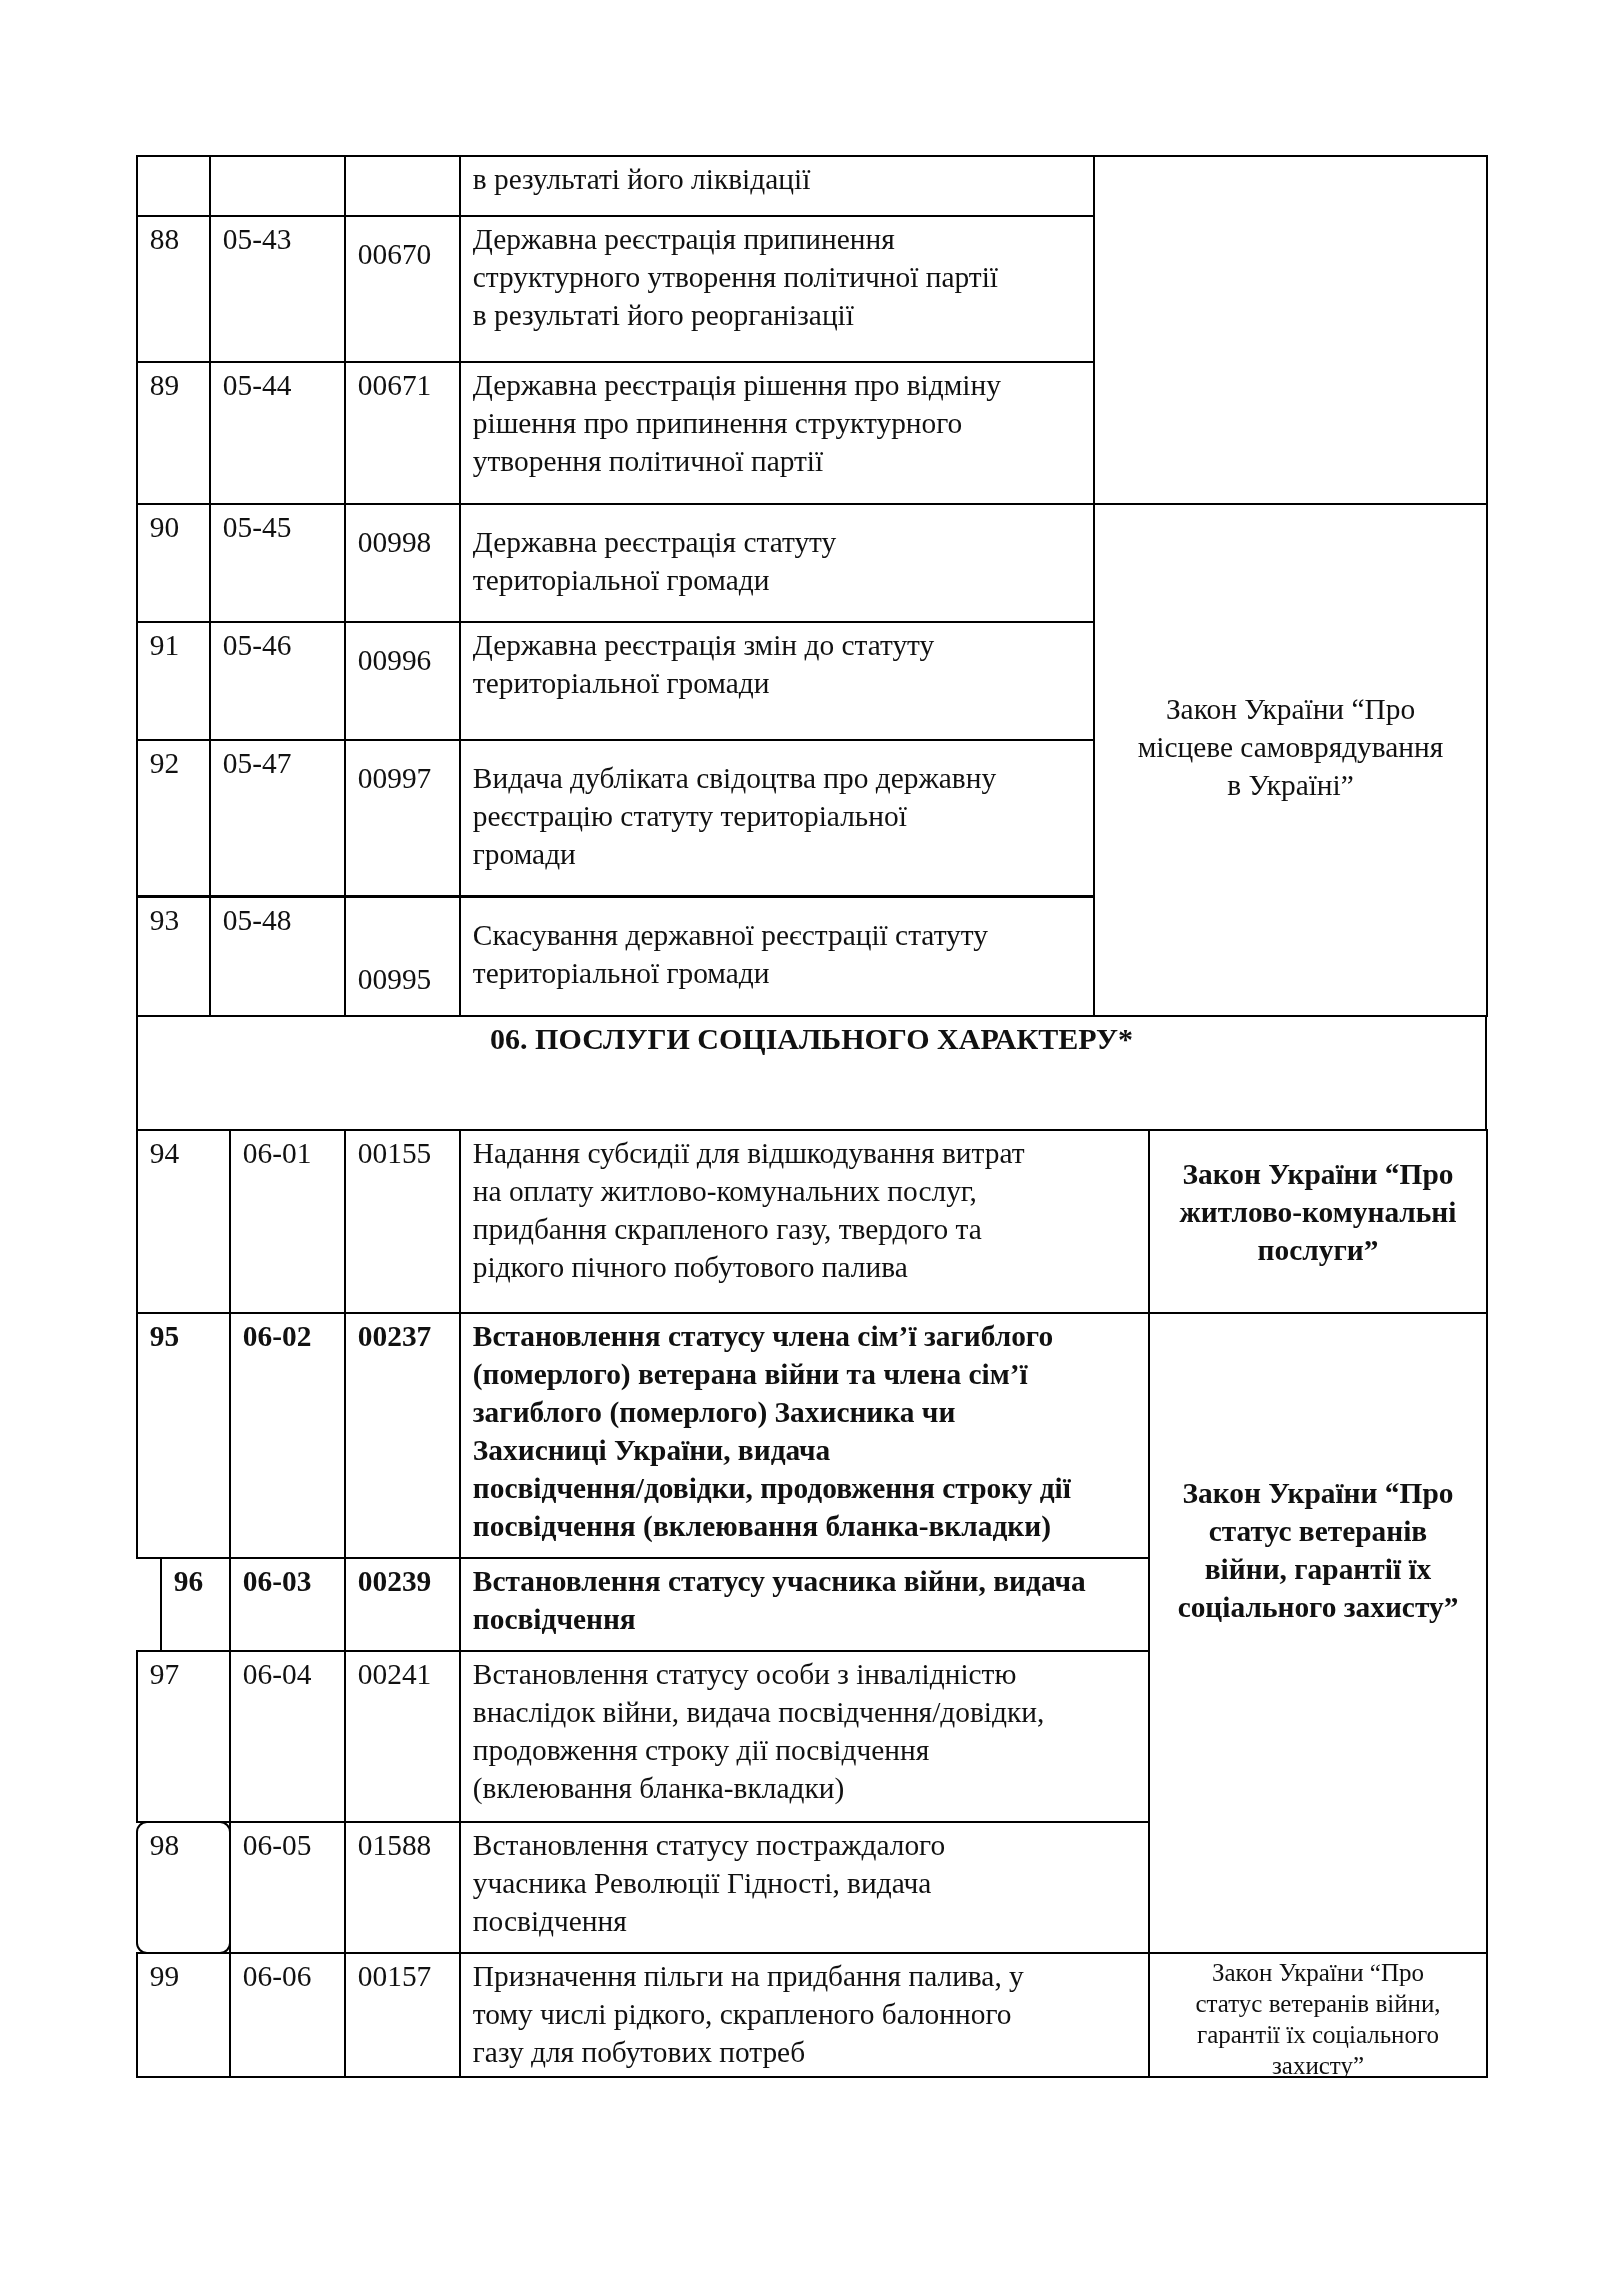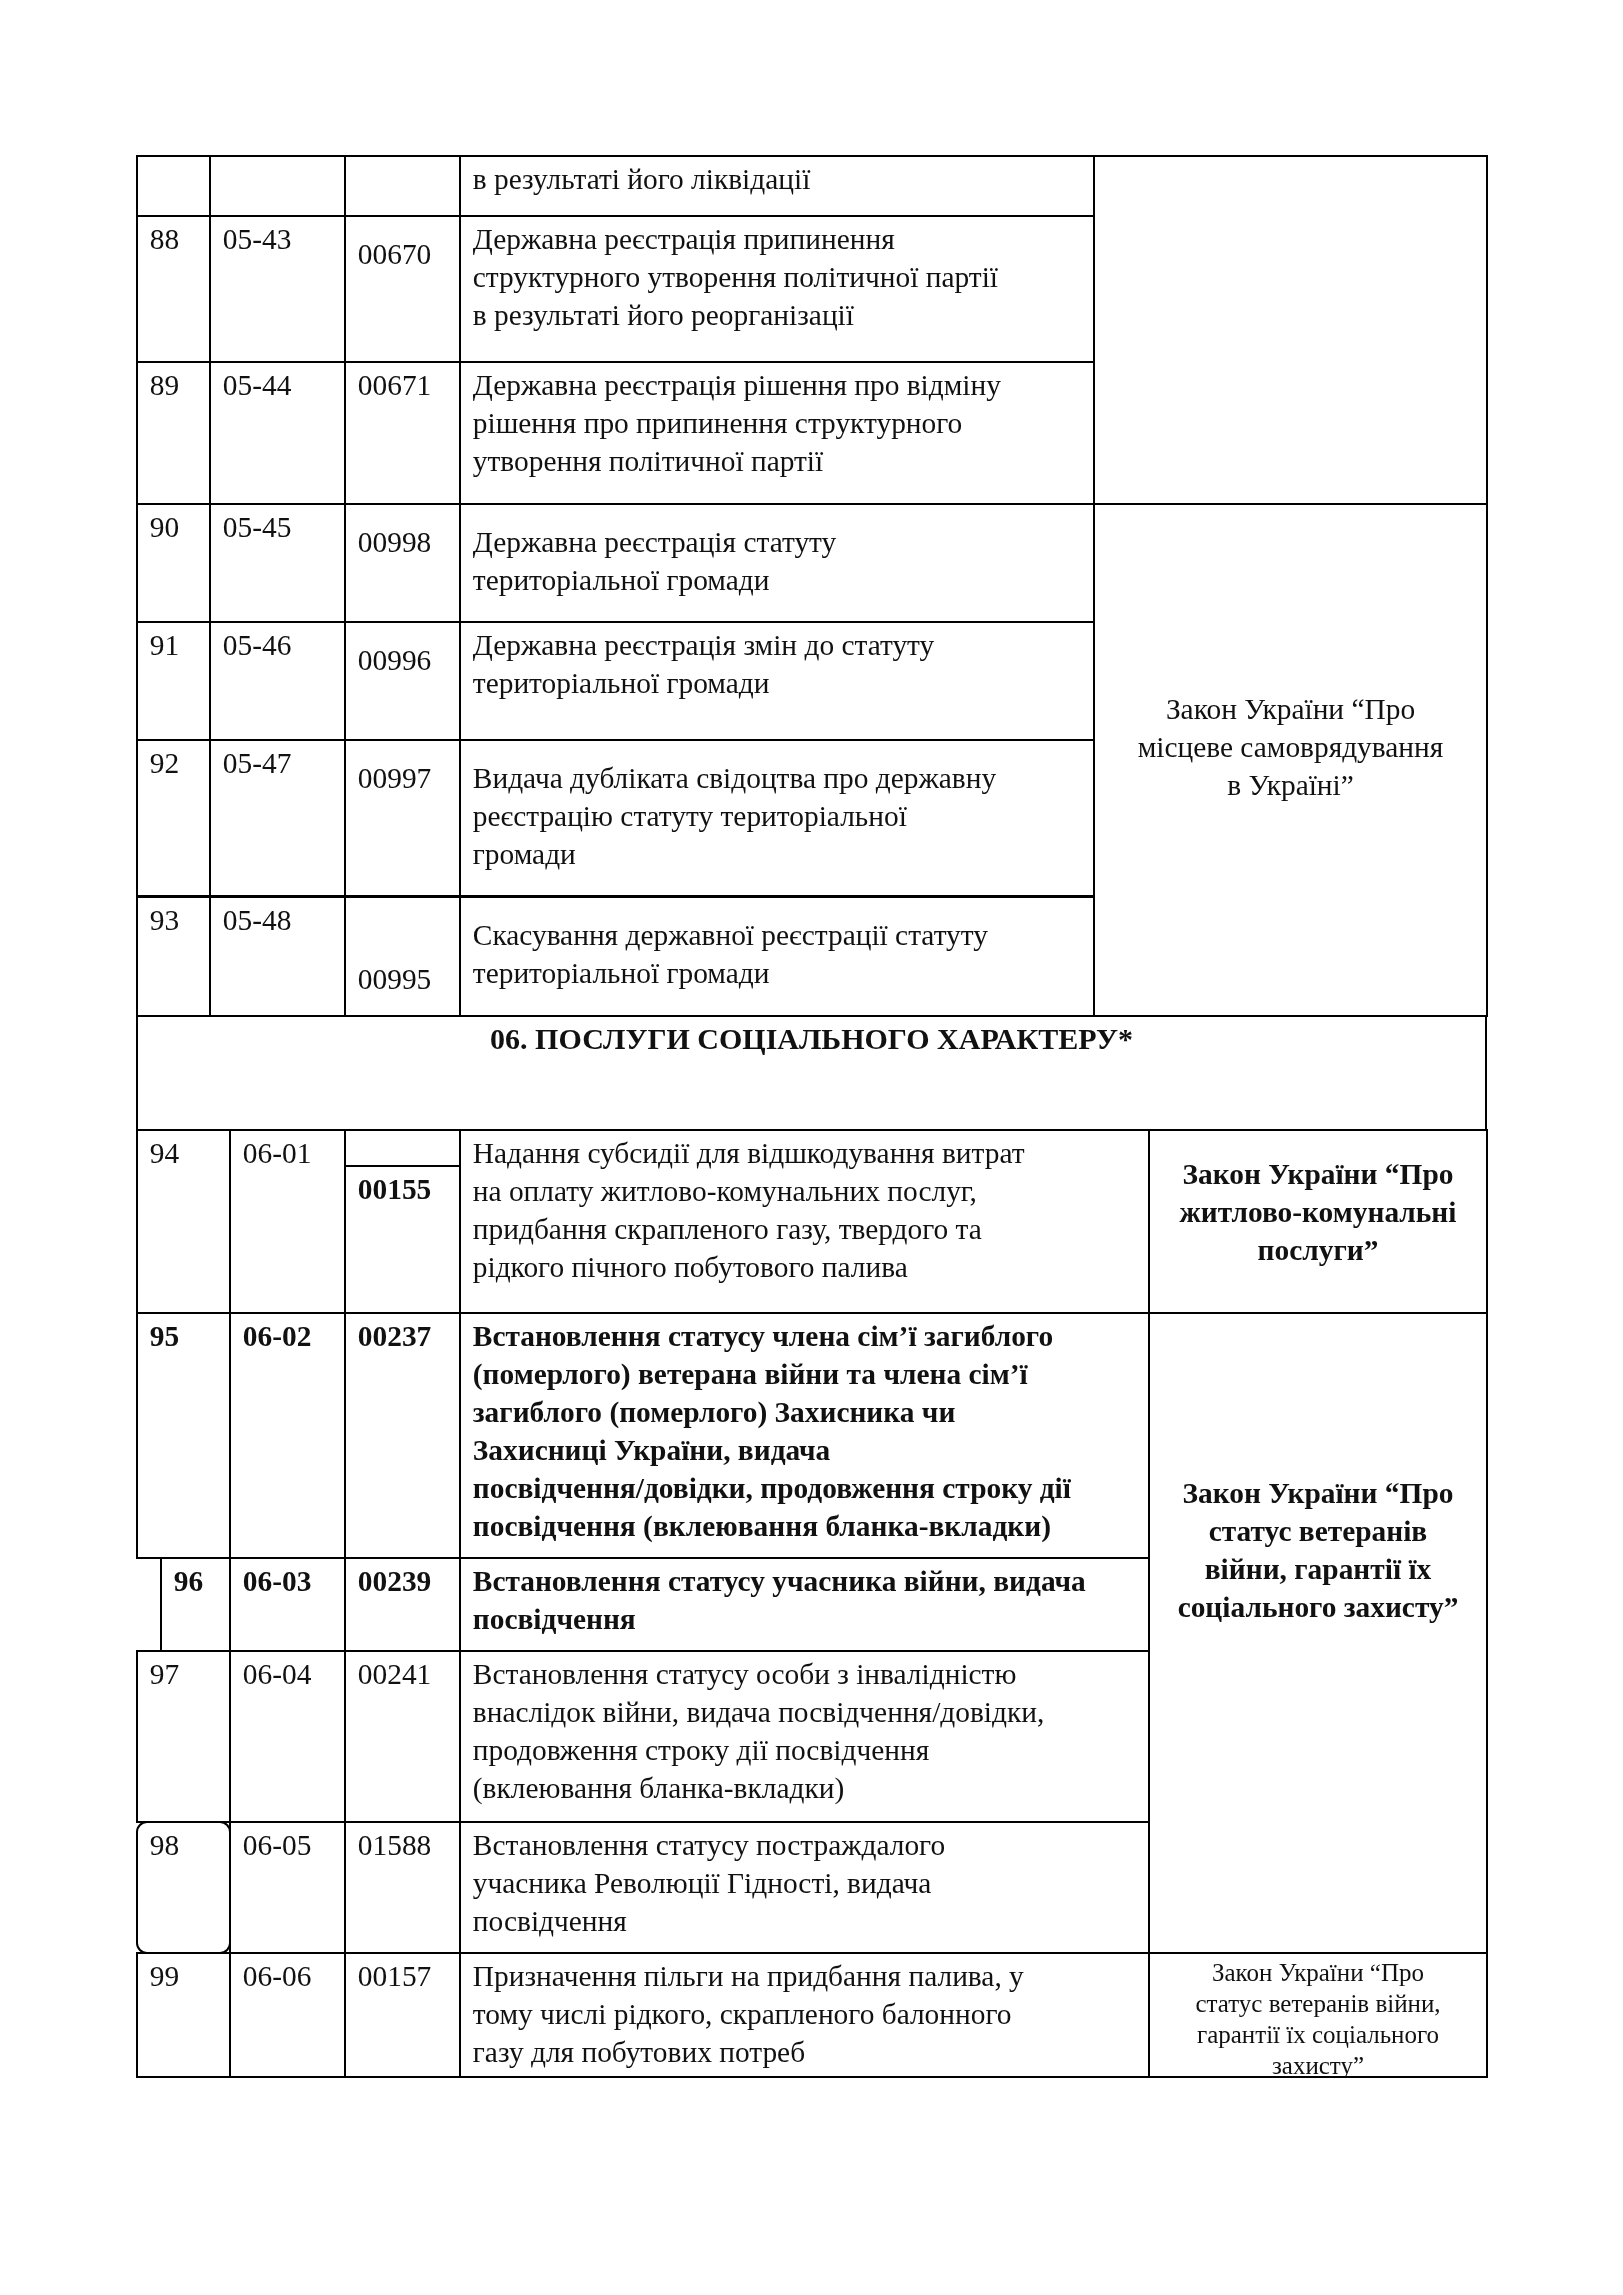--- a/index.html
+++ b/index.html
@@ -124,21 +124,21 @@
     <div class="txt c hdr" style="left:0;right:0;top:2.6px;">06. ПОСЛУГИ СОЦІАЛЬНОГО ХАРАКТЕРУ*</div>
   </div>
 
   <div id="sec06">
       <div class="cell" style="left: 136px; top: 1129px; width: 95px; height: 185px;">
         <div class="txt" style="left: 11.8px; right: 7.9px; top: 2.6px;">94</div>
       </div>
       <div class="cell" style="left: 229px; top: 1129px; width: 117px; height: 185px;">
         <div class="txt" style="left: 11.8px; right: 7.9px; top: 2.6px;">06-01</div>
       </div>
-      <div class="cell" style="left: 344px; top: 1165px; width: 117px; height: 185px; font-weight: bold;">
+      <div class="cell" style="left: 344px; top: 1129px; width: 117px; height: 185px;">
         <div class="txt" style="left: 11.8px; right: 7.9px; top: 2.6px;">00155</div>
       </div>
       <div class="cell" style="left: 459px; top: 1129px; width: 692px; height: 185px;">
         <div class="txt" style="left: 11.8px; right: 7.9px; top: 2.6px;">Надання субсидії для відшкодування витрат
 на оплату житлово-комунальних послуг,
 придбання скрапленого газу, твердого та
 рідкого пічного побутового палива</div>
       </div>
       <div class="cell" style="left: 136px; top: 1312px; width: 95px; height: 247px;">
         <div class="txt bold" style="left: 11.8px; right: 7.9px; top: 2.6px;">95</div>

